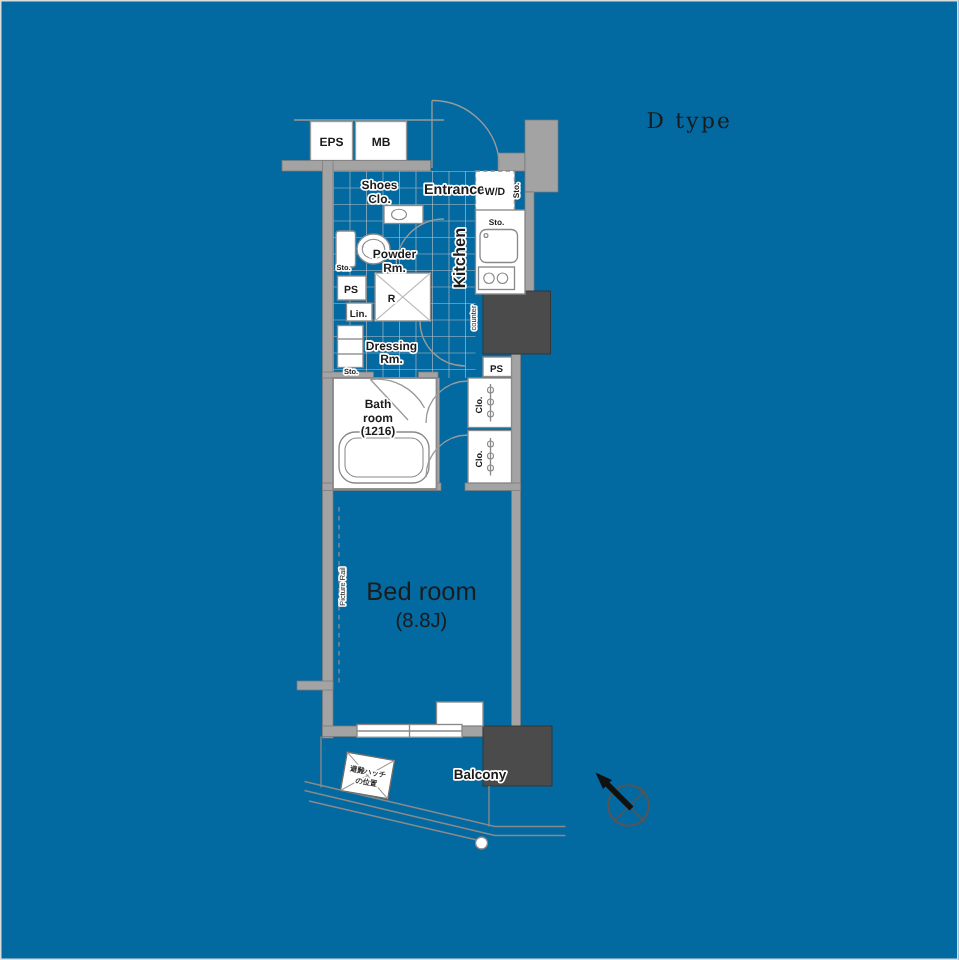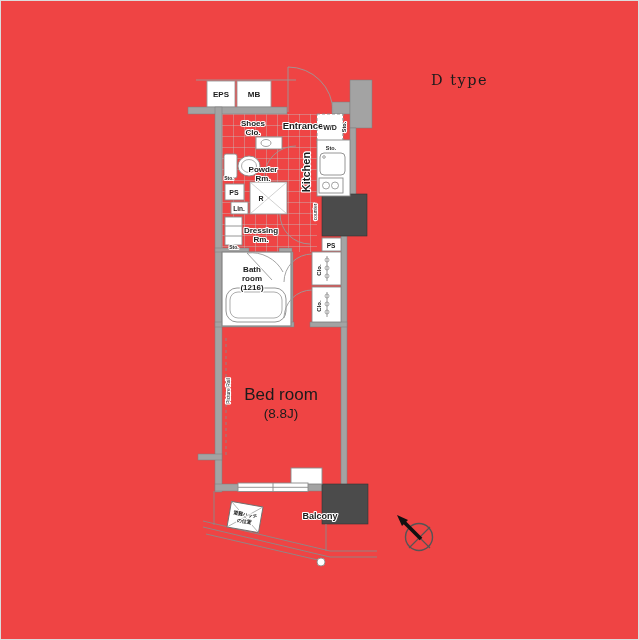--- a/index.html
+++ b/index.html
@@ -1,16 +1,16 @@
 <!DOCTYPE html>
 <html><head>
 <meta charset="utf-8">
 <style>
   html,body{margin:0;padding:0;background:#fff;}
-  .page{position:relative;width:639px;height:640px;background:#ef4444;overflow:hidden;}
+  .page{position:relative;width:639px;height:640px;background:#0369a1;overflow:hidden;}
   svg text{font-family:"Liberation Sans",sans-serif;fill:#1b1b1b;}
   .b{font-weight:bold;}
   .t5{font-size:5px;}   .t48{font-size:4.8px;}
   .t55{font-size:5.5px;}.t6{font-size:6px;}
   .t65{font-size:6.5px;}.t7{font-size:7px;}
   .t8{font-size:8px;}   .t9{font-size:9px;}
   .t95{font-size:9.5px;}.t11{font-size:11px;}
   .big{font-size:17px;} .med{font-size:13.5px;}
   .halo{paint-order:stroke;stroke:#ffffff;stroke-width:2.2px;stroke-linejoin:round;}
   .title-text{font-family:"DejaVu Serif",serif;font-size:14.5px;letter-spacing:1.5px;}

